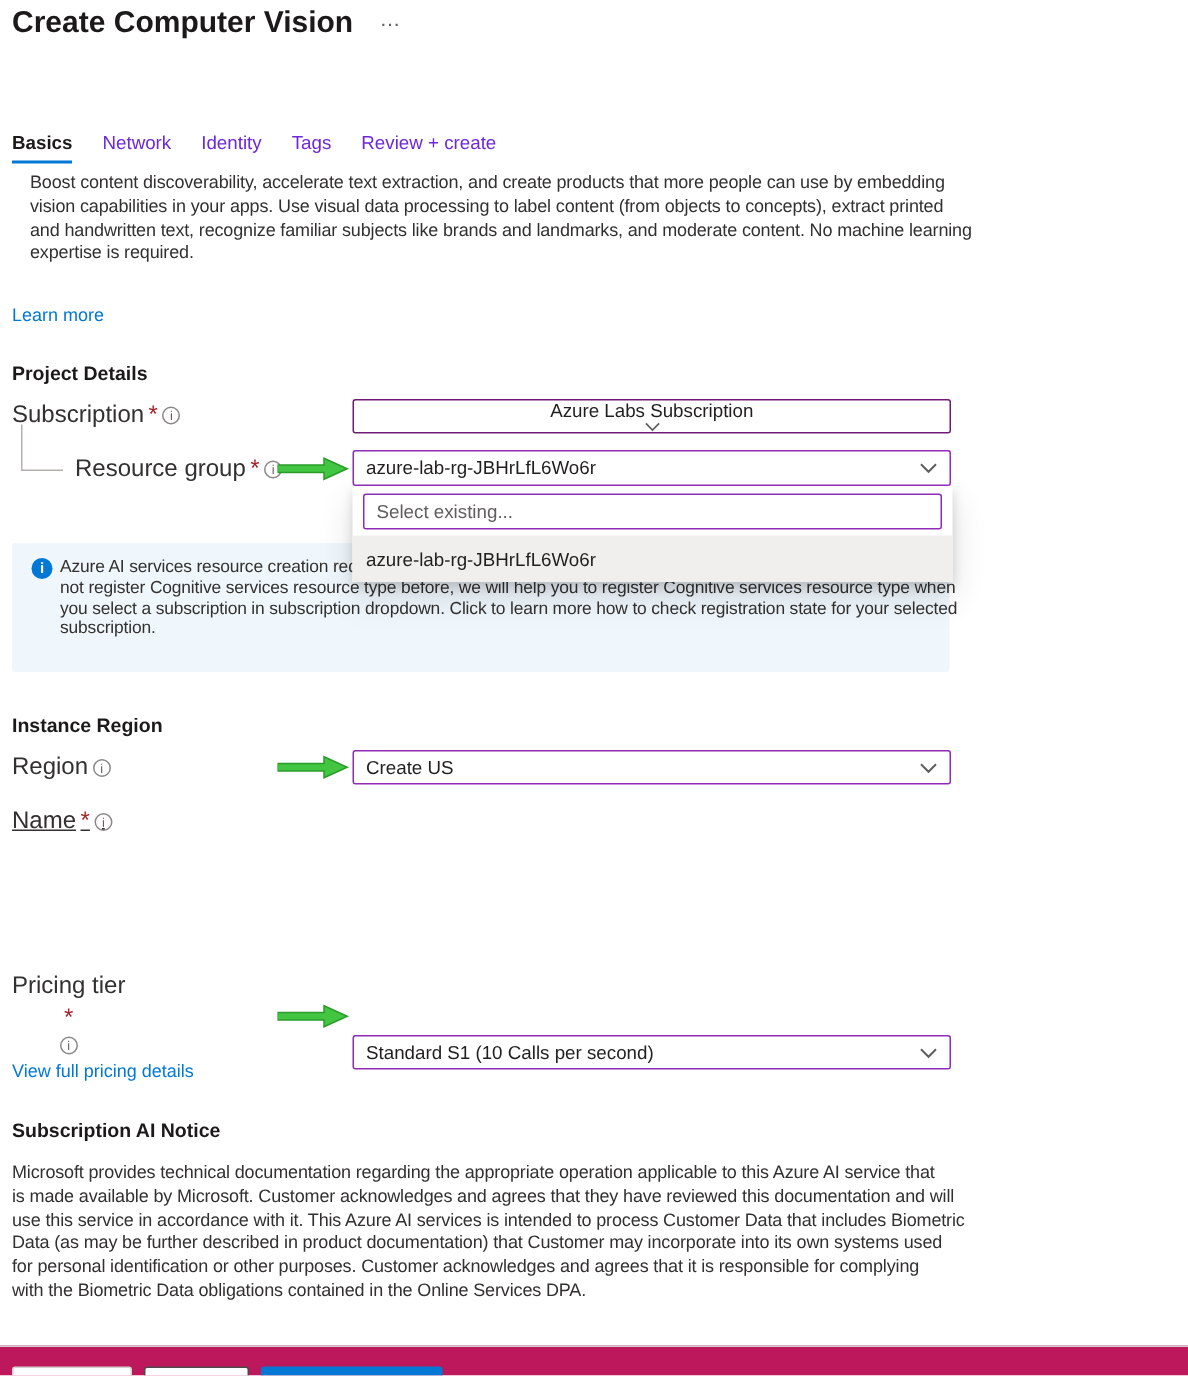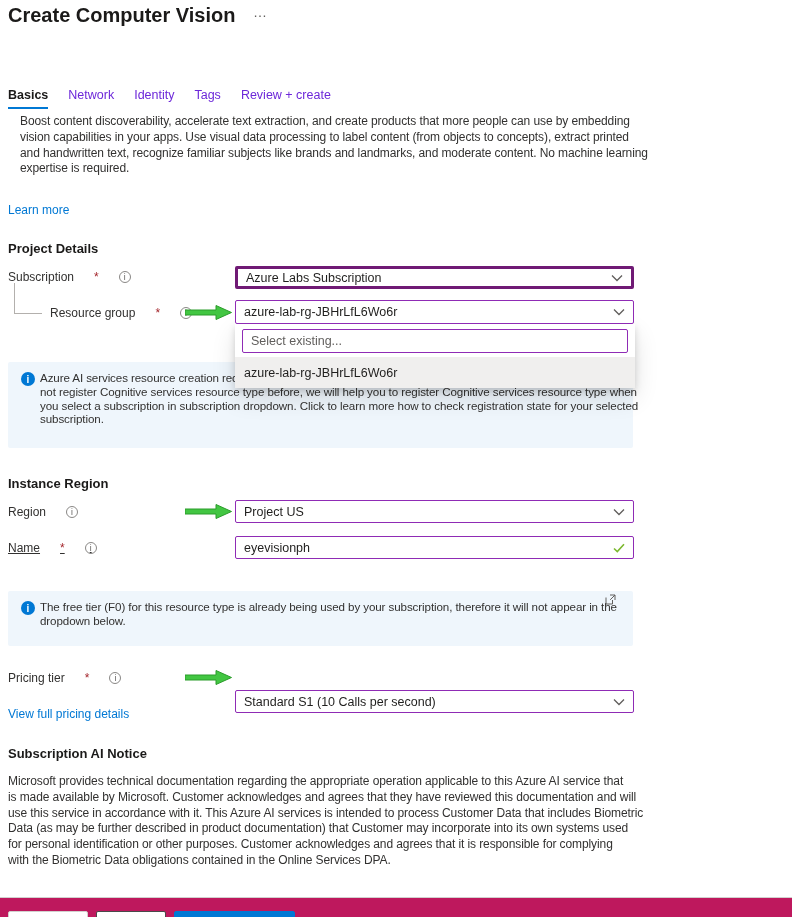--- a/index.html
+++ b/index.html
@@ -18,30 +18,30 @@
   .tab { font-size:12.5px; color:#6d28d9; padding-bottom:5px; cursor:pointer; border-bottom:2px solid transparent; }
   .tab.active { font-weight:700; color:#1b1a19; border-bottom:2px solid #0078d4; }
 
   .pre-text { white-space:pre; font-size:12px; line-height:15.8px; letter-spacing:-0.1px; color:#323130; }
   .intro { left:8px; top:114px;margin-left:12px; }
   .link { color:#0078d4; font-size:12px; cursor:pointer; text-decoration:none; }
   .learn-more { left:8px; top:203px; }
 
   .h2 { font-size:13px; font-weight:700; color:#1b1a19; }
 
-  .lblrow { display:flex; align-items:center; gap:20px; font-size:12px; color:#323130; height:16px; }
+  .lblrow { display:flex; align-items:center; gap:3px; font-size:16px; color:#323130; height:16px; }
   .req { color:#a4262c; }
   .qicon { width:12px; height:12px; border:1px solid #8a8886; border-radius:50%;
            display:inline-flex; align-items:center; justify-content:center;
            font-size:8.5px; color:#605e5c; cursor:default; }
   .qicon::after { content:"i"; }
 
   .field { display:flex; align-items:center; background:#fff; border-radius:2px;
            padding:0 8px; font-size:12.5px; color:#201f1e; cursor:pointer; }
-  .field.default { border:3px solid #701a75; }
+  .field.default { border:1px solid #701a75;flex-direction:column; }
   .field.edited  { border:1.6px solid #8f2bb5; }
   .grow { flex:1; }
 
   .connector { left:14px; top:283px; width:28px; height:31px;
                border-left:1px solid #b3b0ad; border-bottom:1px solid #b3b0ad; }
 
   .arrow { width:48px; height:17px; }
 
   .flyout { left:235px; top:324px; width:400px; height:64px; background:#fff; z-index:6;
             box-shadow:0 3px 7px rgba(0,0,0,.15), 0 10px 24px rgba(0,0,0,.12); }
@@ -141,51 +141,35 @@
   <div class="abs h2" style="left:8px; top:476px;">Instance Region</div>
 
   <div class="abs lblrow" style="left:8px; top:504px;">
     <span>Region</span>
     <span class="qicon"></span>
   </div>
   <svg class="abs arrow" style="left:185px; top:503px;" viewBox="0 0 48 17">
     <polygon points="0,6 31,6 31,1.5 46.5,8.5 31,15.5 31,11 0,11" fill="#42c642" stroke="#2b9c2b" stroke-width="1"></polygon>
   </svg>
   <div class="abs field edited" style="left:235px; top:500px; width:399px; height:23px;">
-    <span>Project US</span>
+    <span>Create US</span>
     <span class="grow"></span>
     <svg width="12" height="8" viewBox="0 0 12 8">
         <path d="M1 1.5 L6 6.5 L11 1.5" fill="none" stroke="#605e5c" stroke-width="1.3"></path>
       </svg>
   </div>
 
   <div class="abs lblrow" style="left:8px; top:540px;text-decoration:underline;">
     <span>Name</span>
     <span class="req">*</span>
     <span class="qicon"></span>
   </div>
-  <div class="abs field edited" style="left:235px; top:536px; width:399px; height:23px;">
-    <input class="name-input" type="text" value="eyevisionph" style="">
-    <svg width="12" height="10" viewBox="0 0 12 10">
-        <path d="M1 5.5 L4.3 8.5 L11 1.2" fill="none" stroke="#7cb82f" stroke-width="1.6"></path>
-      </svg>
-  </div>
 
-  <div class="abs infobox" style="top:591px; height:55px;">
-    <span class="badge"></span>
-    <div class="txt">The free tier (F0) for this resource type is already being used by your subscription, therefore it will not appear in the
-dropdown below.</div>
-    <svg style="position:absolute; left:597px; top:3px;" width="11" height="11" viewBox="0 0 11 11">
-      <path d="M1 3.5 V10 H7.5 V6" fill="none" stroke="#605e5c" stroke-width="1"></path>
-      <path d="M5 1 H10 V6" fill="none" stroke="#605e5c" stroke-width="1"></path>
-      <path d="M10 1 L5.2 5.8" fill="none" stroke="#605e5c" stroke-width="1"></path>
-    </svg>
-  </div>
 
-  <div class="abs lblrow" style="left:8px; top:670px;">
+  <div class="abs lblrow" style="left:8px; top:649px;flex-direction:column;">
     <span>Pricing tier</span>
     <span class="req">*</span>
     <span class="qicon"></span>
   </div>
   <svg class="abs arrow" style="left:185px; top:669px;" viewBox="0 0 48 17">
     <polygon points="0,6 31,6 31,1.5 46.5,8.5 31,15.5 31,11 0,11" fill="#42c642" stroke="#2b9c2b" stroke-width="1"></polygon>
   </svg>
   <div class="abs field edited" style="left:235px; top:666px; width:399px; height:23px;margin-top:24px;">
     <span>Standard S1 (10 Calls per second)</span>
     <span class="grow"></span>

